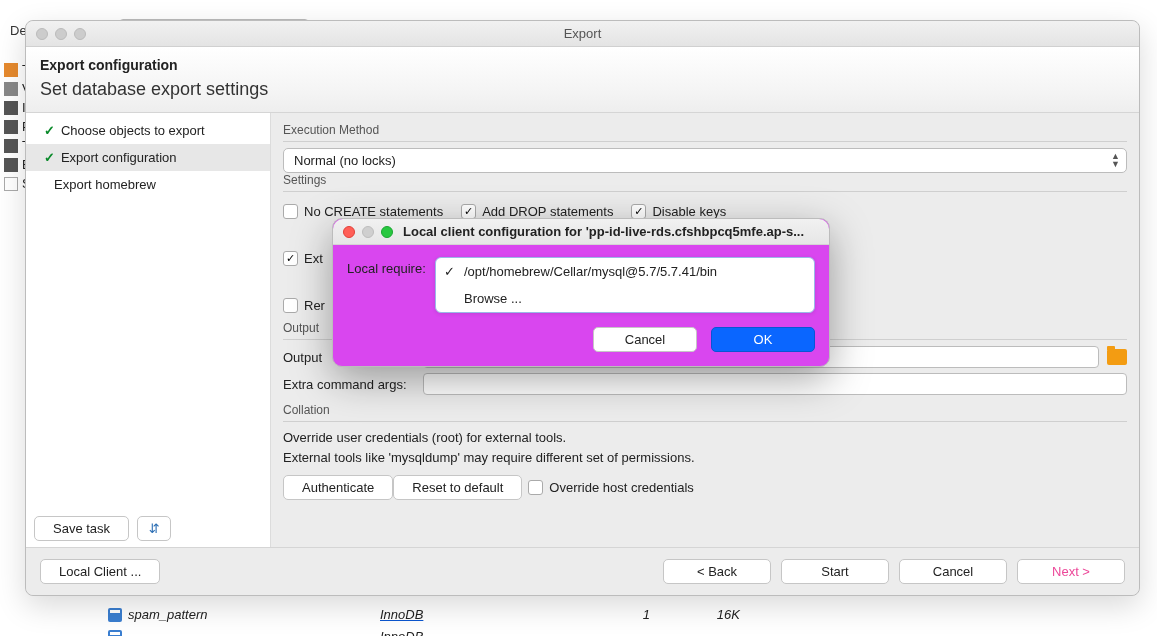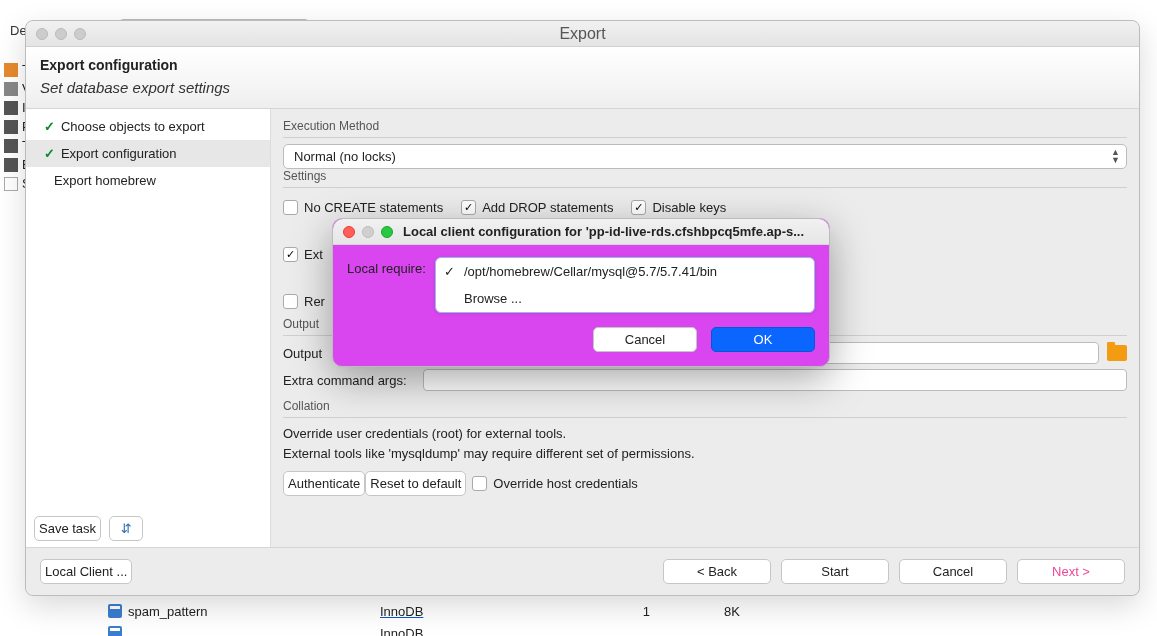--- a/index.html
+++ b/index.html
@@ -9,49 +9,49 @@
 .bg-top label { color: #333; }
 .collation-select { width: 190px; height: 22px; border: 1px solid #bbb; border-radius: 4px; background: #fff; padding: 0 18px 0 6px; position: relative; }
 .collation-select::after { content: ""; position: absolute; right: 4px; top: 4px; width: 10px; height: 12px; border-left: 1px solid #ccc; }
 .collation-arrows { position:absolute; right:6px; top:2px; font-size:9px; line-height:8px; color:#555; }
 
 .tree { position: absolute; left: 0; top: 60px; width: 110px; }
 .tree-row { display: flex; align-items: center; gap: 4px; padding: 2px 4px; font-size: 12px; color: #333; }
 .tree-row .ticon { width: 14px; height: 14px; display: inline-block; }
 
 .bg-table { position: absolute; left: 100px; top: 600px; width: 800px; }
-.bg-table-row { display: flex; align-items: center; height: 22px; }
+.bg-table-row { display: flex; align-items: flex-end; height: 22px; font-style: italic; }
 .bg-table-row .c1 { width: 280px; display:flex; align-items:center; gap:6px; padding-left:8px;}
 .bg-table-row .c2 { width: 170px; color: #0b57d0; text-decoration: underline; }
 .bg-table-row .c3 { width: 110px; text-align: right; padding-right: 10px; }
 .bg-table-row .c4 { width: 80px; text-align: right; }
 .tbl-icon { width:14px; height:14px; background:#3a7ed0; display:inline-block; border-radius:2px; position:relative; }
 .tbl-icon::before { content:""; position:absolute; left:2px; top:2px; right:2px; height:3px; background:#fff; }
 
 
 .dialog { position: absolute; left: 25px; top: 20px; width: 1115px; height: 576px; background: #ececec; border: 1px solid #bcbcbc; border-radius: 8px; box-shadow: 0 10px 30px rgba(0,0,0,.15); display: flex; flex-direction: column; }
 .titlebar { height: 26px; display: flex; align-items: center; justify-content: center; position: relative; background: linear-gradient(#f1f1f1,#e4e4e4); border-bottom: 1px solid #d0d0d0; border-radius: 8px 8px 0 0; }
 .traffic { position: absolute; left: 10px; top: 7px; display: flex; gap: 7px; }
 .traffic span { width: 12px; height: 12px; border-radius: 50%; background: #ccc; border: 1px solid #bbb; }
-.titlebar-title { color: #555; font-size: 16px; }
+.titlebar-title { color: #555; font-size: 13px; }
 
 .header { padding: 10px 14px 12px; background: linear-gradient(to bottom, #fff, #f4f4f4 70%, #eee); border-bottom: 1px solid #d5d5d5; }
 .header h1 { font-size: 14px; font-weight: 600; margin-bottom: 6px; }
-.header p { font-size: 15px; color: #333; font-style: italic; }
+.header p { font-size: 18px; color: #333; }
 
 .body { flex: 1; display: flex; min-height: 0; }
 .side { width: 245px; background: #fff; border-right: 1px solid #dcdcdc; padding-top: 4px; position: relative; }
 .step { padding: 6px 10px 6px 18px; display: flex; align-items: center; gap: 6px; font-size: 13px; }
 .step.done { color: #0a8a2a; }
 .step.active { background: #e7e7e7; color: #0a8a2a; }
 .step .chk { color: #0a8a2a; font-weight: bold; }
 .step.plain { color: #222; padding-left: 28px; }
 
 .side-bottom { position: absolute; bottom: 6px; left: 8px; display: flex; gap: 8px; }
-.btn { background: #fff; border: 1px solid #c6c6c6; border-radius: 5px; padding: 4px 4px; cursor: default; font-size: 13px; }
+.btn { background: #fff; border: 1px solid #c6c6c6; border-radius: 5px; padding: 4px 18px; cursor: default; font-size: 13px; }
 .iconbtn { width: 34px; padding: 4px 0; text-align: center; color:#2a6db3; }
 
 .main { flex: 1; padding: 8px 12px 8px 12px; overflow: hidden; }
 .group-label { font-size: 12px; color: #555; margin: 2px 0 4px; }
 .sep { border-top: 1px solid #cfcfcf; margin-bottom: 6px; }
 .select-row { display:flex; }
 .big-select { flex:1; height: 25px; background: #fff; border: 1px solid #bcbcbc; border-radius: 5px; padding: 0 22px 0 10px; display:flex; align-items:center; position:relative; }
 .big-select .arrows { position:absolute; right:6px; top:3px; font-size:9px; line-height:8px; color:#555; }
 
 .checks { display: flex; flex-wrap: wrap; gap: 16px 18px; padding: 6px 0 2px; }
@@ -136,21 +136,21 @@
 </div>
 
 <div class="bg-table">
   <div class="bg-table-row">
     <div class="c1">
         <span class="tbl-icon"></span>
         <span>spam_pattern</span>
       </div>
     <div class="c2"><a>InnoDB</a></div>
     <div class="c3">1</div>
-    <div class="c4">8K</div>
+    <div class="c4">16K</div>
   </div>
   <div class="bg-table-row">
     <div class="c1">
         <span class="tbl-icon"></span>
       </div>
     <div class="c2"><a>InnoDB</a></div>
     <div class="c3"></div>
       <div class="c4"></div>
   </div>
 </div>

